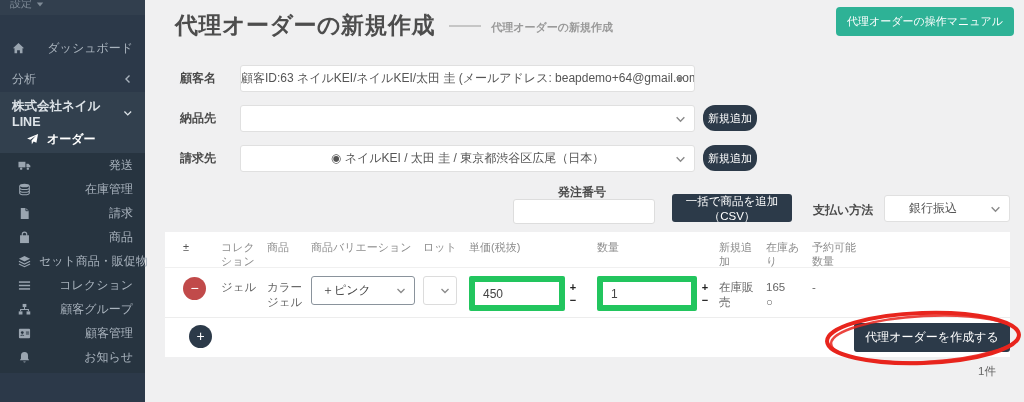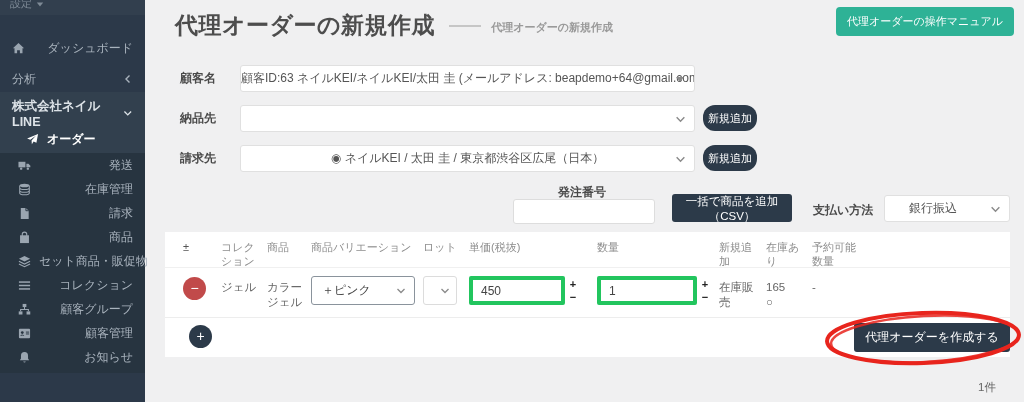--- a/index.html
+++ b/index.html
@@ -71,33 +71,33 @@
   .minus-btn { width:23px; height:23px; border-radius:50%; background:#c14a4a; color:#fff;
     border:none; font-size:14px; line-height:21px; text-align:center; margin-top:9px; cursor:pointer; }
   .var-sel { position:relative; width:104px; height:29px; margin-top:8px; background:#fff;
     border:1px solid #8a939c; border-radius:3px; font-size:12px; color:#444;
     line-height:27px; padding-left:10px; cursor:pointer; }
   .var-sel .chev { top:9px; }
   .lot-sel { position:relative; width:34px; height:29px; margin-top:8px; background:#fff;
     border:1px solid #dcdcdc; border-radius:3px; cursor:pointer; }
   .lot-sel .chev { right:6px; top:9px; }
   .num-wrap { display:flex; margin-top:8px; }
-  .num-input { height:29px; background:#fff; border:4px solid #22c55e; border-radius:2px;
+  .num-input { height:35px; background:#fff; border:6px solid #22c55e; border-radius:2px;
     font-size:12px; padding:0 8px; color:#444; }
   .w96 { width:96px; } .w100 { width:100px; }
   .stepper { width:16px; display:flex; flex-direction:column; justify-content:center; }
   .stepper button { border:none; background:transparent; font-size:11px; font-weight:bold;
     color:#222; line-height:12px; height:13px; cursor:pointer; padding:0; }
   .tfoot { position:relative; height:38px; }
   .plus-btn { position:absolute; left:24px; top:7px; width:23px; height:23px; border-radius:50%;
     background:#2c3a49; color:#fff; border:none; font-size:14px; line-height:21px; cursor:pointer; }
   .create-btn { position:absolute; right:0; top:5px; width:156px; height:29px;
     background:#2c3a49; color:#fff; font-size:12px; border:none; border-radius:3px; cursor:pointer; }
   .annot { position:absolute; right:-18px; top:-10px; width:206px; height:62px; pointer-events:none; }
-  .count-label { position:absolute; right:28px; top:380px; font-size:11.5px; color:#666; }
+  .count-label { position:absolute; right:28px; top:364px; font-size:11.5px; color:#666; }
 </style>
 </head>
 <body>
 
 <div class="stage">
 
   <aside class="sidebar">
     <div class="settings-bar">
       <span class="inner">
         <span>設定</span>

